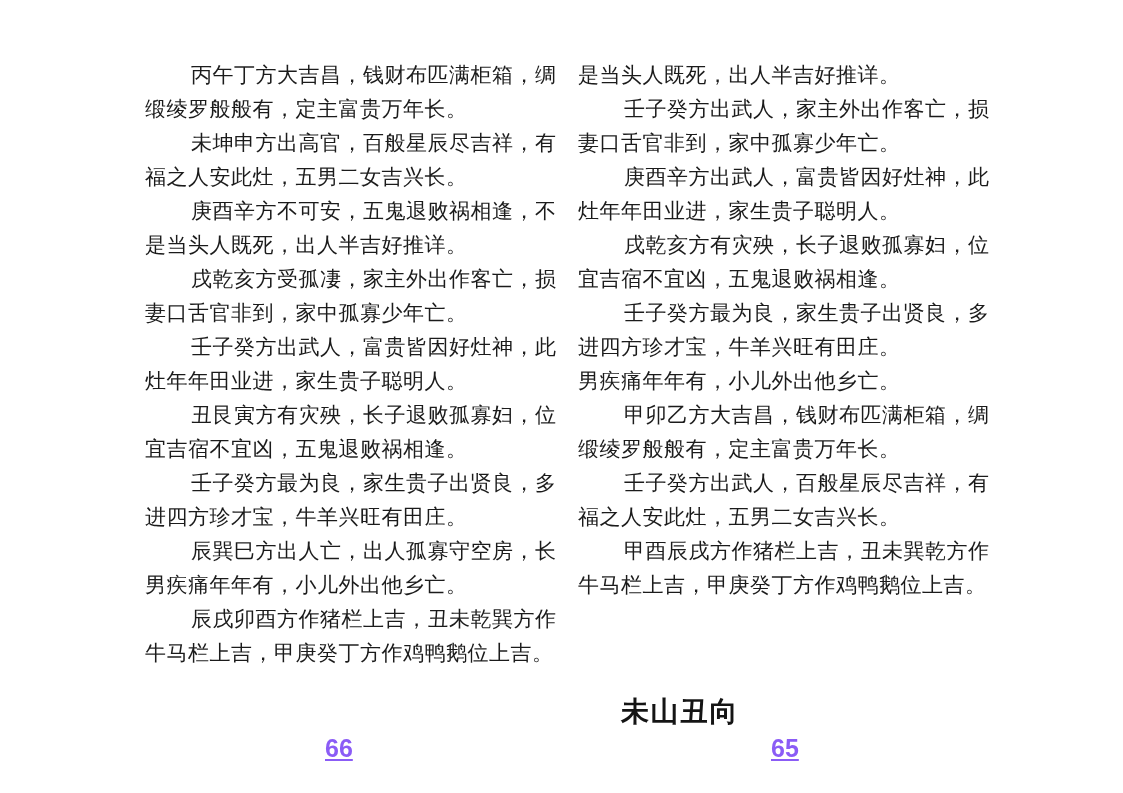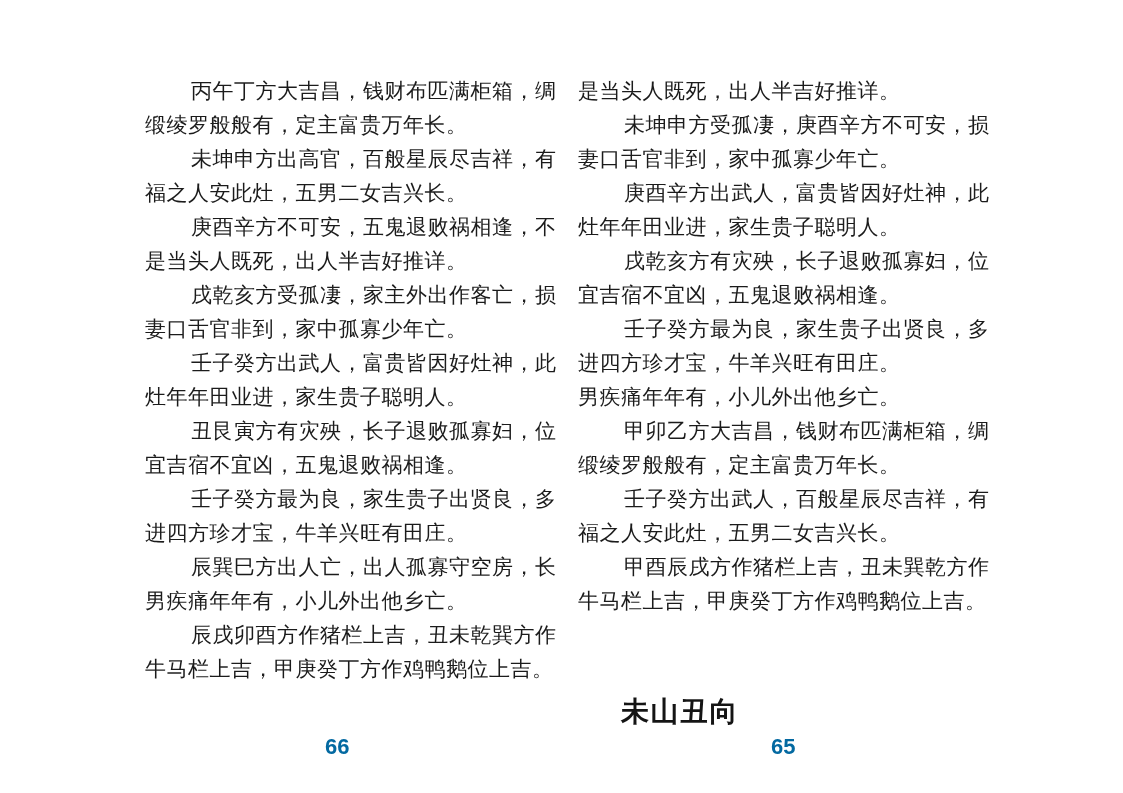--- a/index.html
+++ b/index.html
@@ -15,21 +15,21 @@
     font-family: "Liberation Serif", "DejaVu Serif", serif;
     color: #1b1b1b;
   }
   .scan-page {
     position: absolute;
     inset: 0;
     background: #ffffff;
   }
   .column {
     position: absolute;
-    top: 74px;
+    top: 58px;
   }
   .col-left {
     left: 145px;
     width: 412px;
   }
   .col-right {
     left: 578px;
     width: 414px;
   }
   .line {
@@ -51,22 +51,23 @@
     font-weight: bold;
     font-size: 28px;
     letter-spacing: 1.5px;
     color: #141414;
   }
   .page-number {
     position: absolute;
     top: 734px;
     font-family: "Liberation Sans", "DejaVu Sans", sans-serif;
     font-weight: bold;
-    font-size: 22px;
-    color: #0369a1;
+    font-size: 25px;
+    color: #8b5cf6;
+    text-decoration: underline;
   }
   .page-number.left {
     left: 325px;
   }
   .page-number.right {
     left: 771px;
     text-align: right;
   }
 </style>
 </head>
@@ -110,21 +111,21 @@
 
       <div class="line indented">辰戌卯酉方作猪栏上吉，丑未乾巽方作</div>
 
       <div class="line">牛马栏上吉，甲庚癸丁方作鸡鸭鹅位上吉。</div>
     </div>
 
   <div class="column col-right">
 
       <div class="line">是当头人既死，出人半吉好推详。</div>
 
-      <div class="line indented">未坤申方受孤凄，庚酉辛方不可安，损</div>
+      <div class="line indented">壬子癸方出武人，家主外出作客亡，损</div>
 
       <div class="line">妻口舌官非到，家中孤寡少年亡。</div>
 
       <div class="line indented">庚酉辛方出武人，富贵皆因好灶神，此</div>
 
       <div class="line">灶年年田业进，家生贵子聪明人。</div>
 
       <div class="line indented">戌乾亥方有灾殃，长子退败孤寡妇，位</div>
 
       <div class="line">宜吉宿不宜凶，五鬼退败祸相逢。</div>

